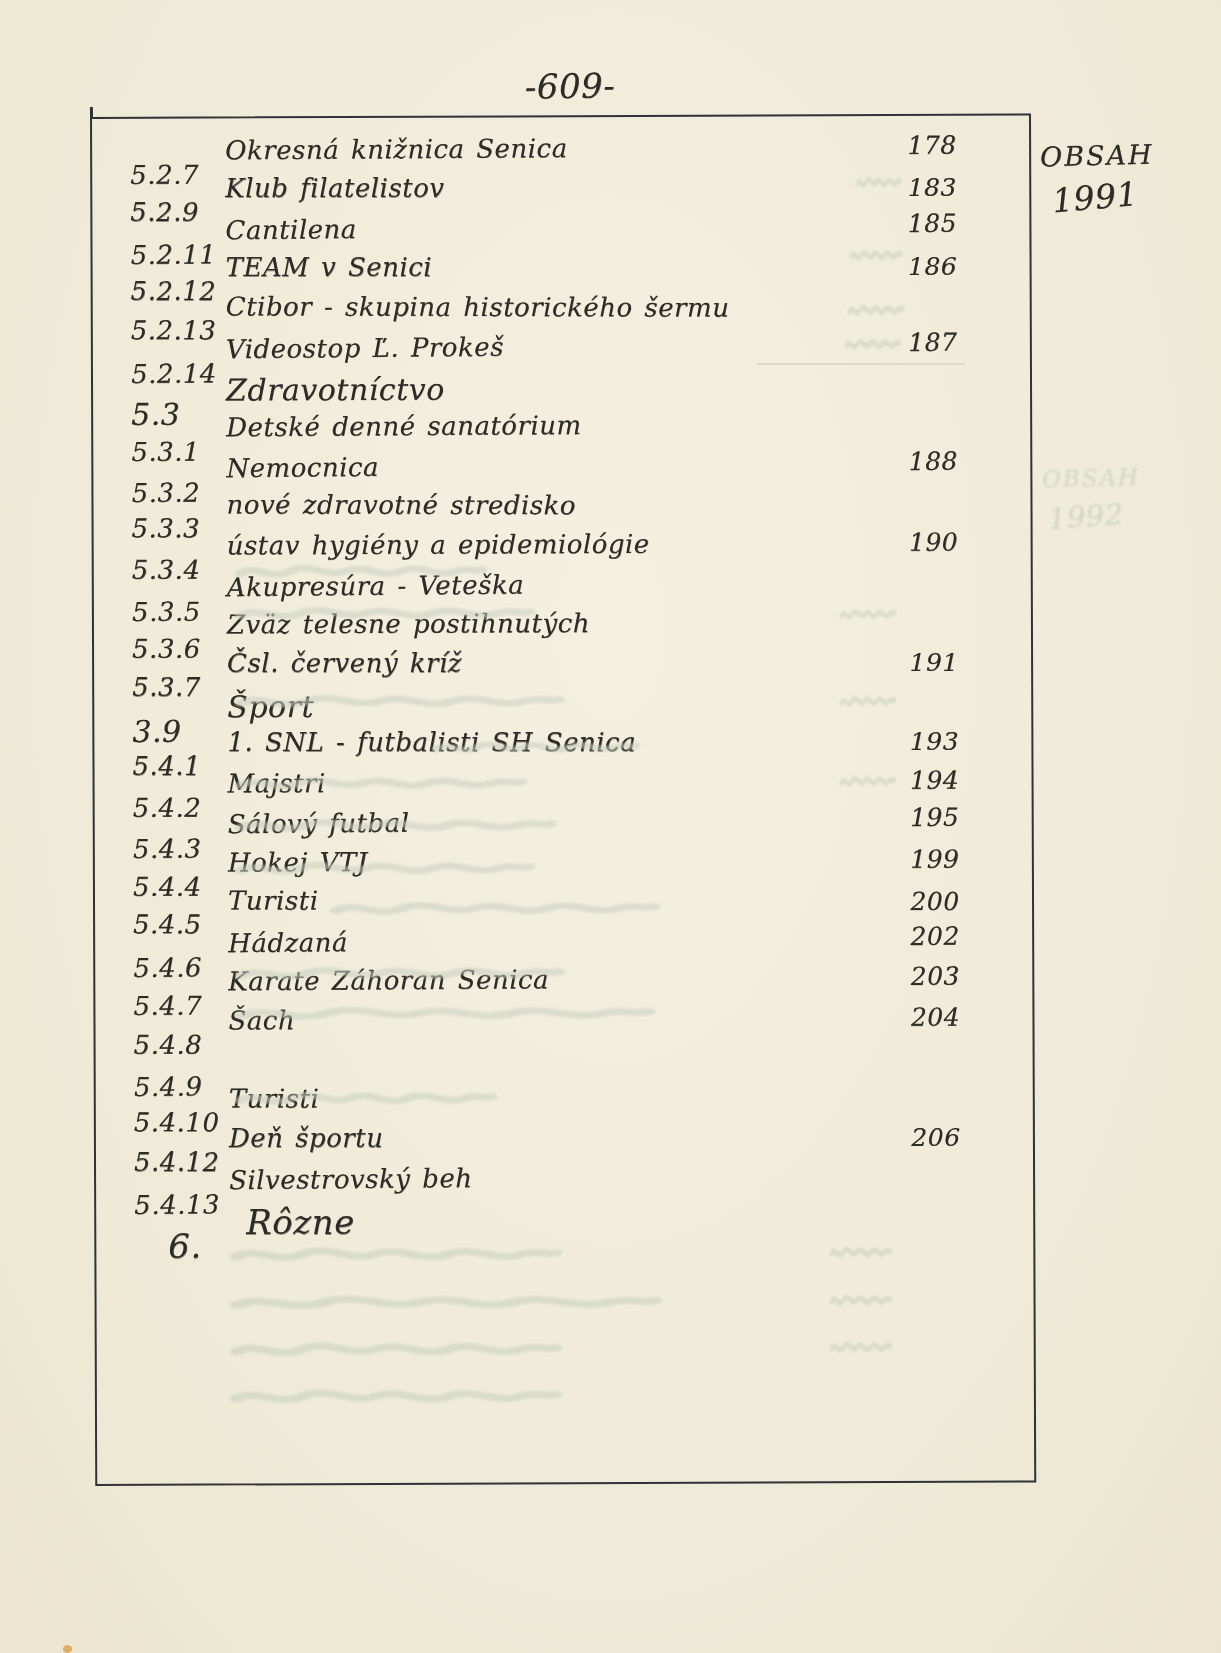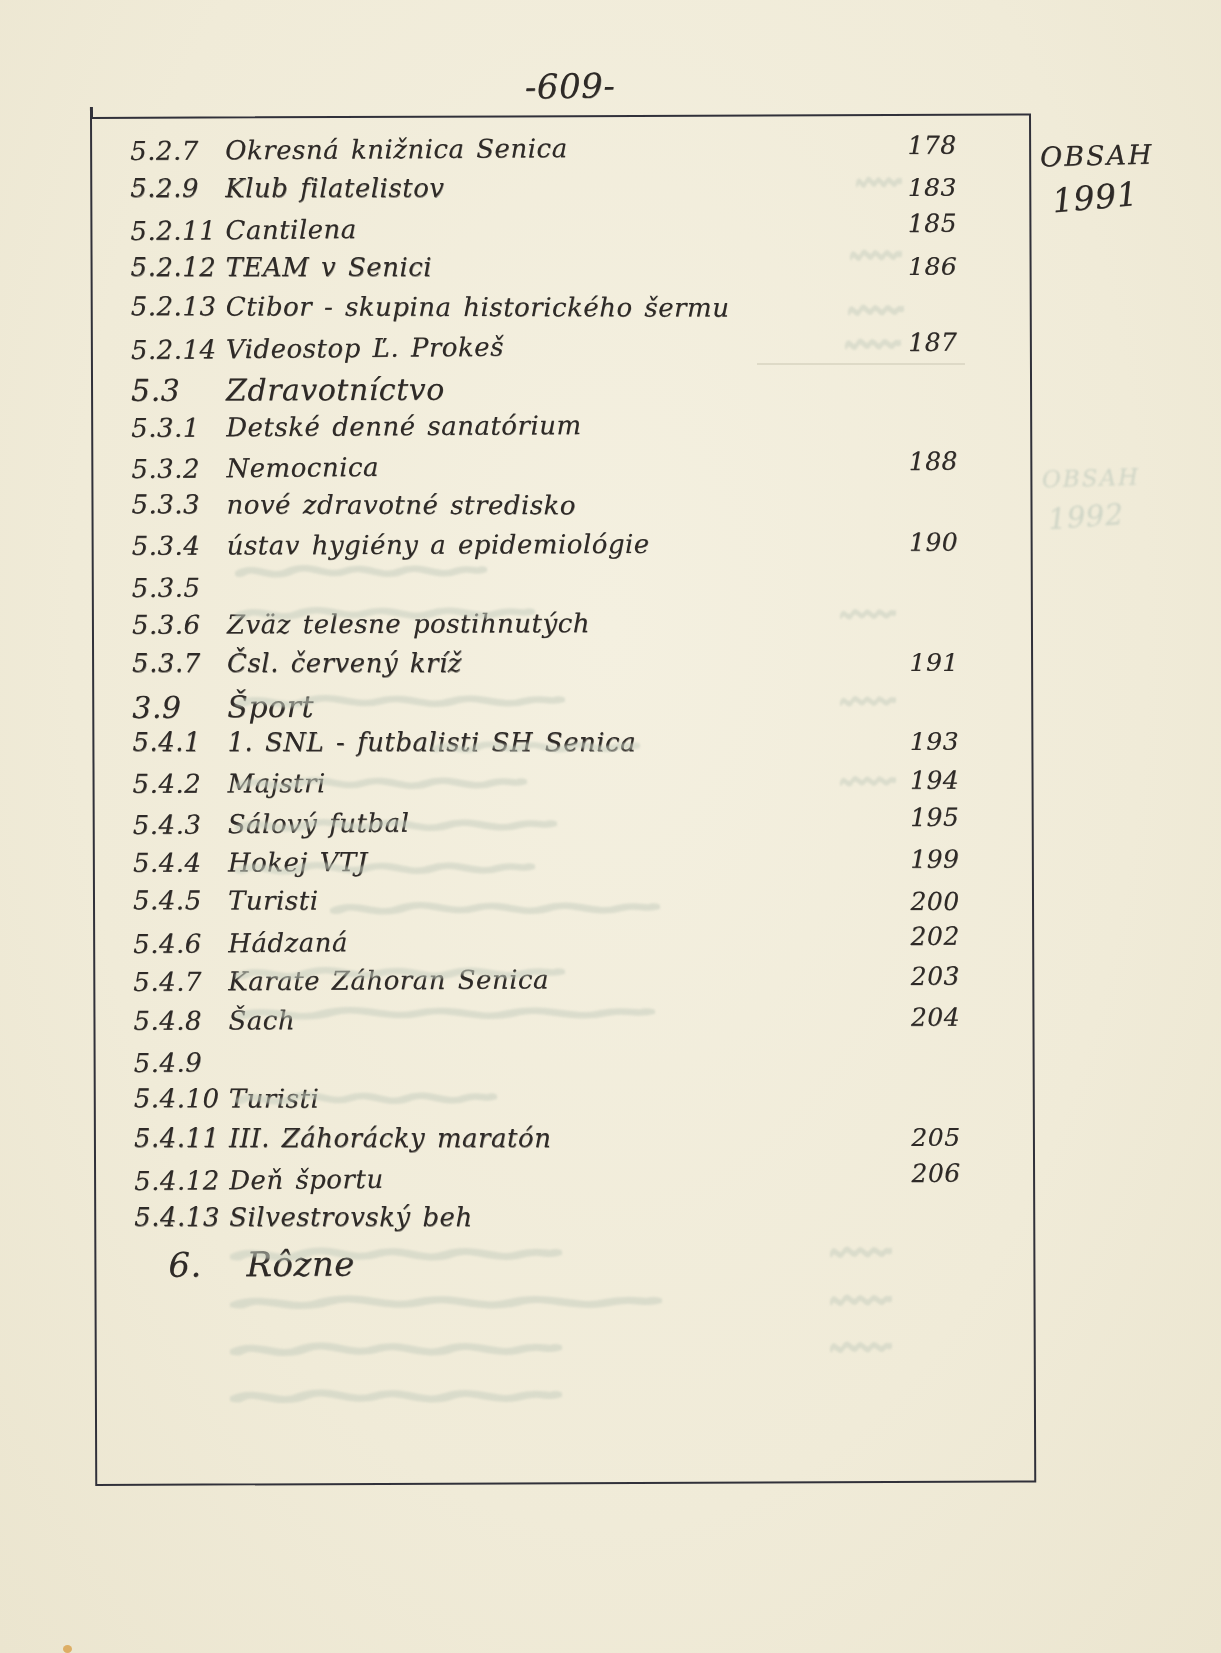--- a/index.html
+++ b/index.html
@@ -29,21 +29,21 @@
     position:absolute; left:90px; top:117px; width:941px; height:1369px;
     border:2.5px solid #31313a;
     transform:rotate(-0.22deg);
     transform-origin:top left;
   }
   .toc-box::before { 
     content:""; position:absolute; left:-2px; top:-12px; width:2.5px; height:12px; background:#31313a;
   }
   .toc-rows { position:absolute; left:0; top:16px; right:0; }
   .toc-row { position:relative; height:39.6px; font-size:26px; }
-  .toc-row .num   { position:absolute; left:38px;  width:95px; }
+  .toc-row .num   { position:absolute; left:38px;  width:95px;margin-top:24px; }
   .toc-row .title { position:absolute; left:133px; }
   .toc-row .pageno{ position:absolute; left:745px; width:190px; text-align:center; font-size:25px; }
   .toc-row.level-section { font-size:30px; }
   .toc-row.level-chapter { font-size:34px; }
   .toc-row.level-chapter .num   { left:72px; }
   .toc-row.level-chapter .title { left:150px; }
   
   .toc-row:nth-child(2n)   { transform:rotate(0.20deg); }
   .toc-row:nth-child(3n)   { transform:rotate(-0.30deg); }
   .toc-row:nth-child(5n)   { transform:rotate(0.35deg) translateY(1px); }
@@ -133,20 +133,21 @@
         <span class="title hand">nové zdravotné stredisko</span>
         <span class="pageno hand"></span>
       </div>
       <div class="toc-row">
         <span class="num hand">5.3.4</span>
         <span class="title hand">ústav hygiény a epidemiológie</span>
         <span class="pageno hand">190</span>
       </div>
       <div class="toc-row">
         <span class="num hand">5.3.5</span>
+        <span class="title hand">Akupresúra - Veteška</span>
         <span class="pageno hand"></span>
       </div>
       <div class="toc-row">
         <span class="num hand">5.3.6</span>
         <span class="title hand">Zväz telesne postihnutých</span>
         <span class="pageno hand"></span>
       </div>
       <div class="toc-row">
         <span class="num hand">5.3.7</span>
         <span class="title hand">Čsl. červený kríž</span>
@@ -200,25 +201,20 @@
       <div class="toc-row">
         <span class="num hand">5.4.9</span>
         <span class="pageno hand"></span>
       </div>
       <div class="toc-row">
         <span class="num hand">5.4.10</span>
         <span class="title hand">Turisti</span>
         <span class="pageno hand"></span>
       </div>
       <div class="toc-row">
-        <span class="num hand">5.4.11</span>
-        <span class="title hand">III. Záhorácky maratón</span>
-        <span class="pageno hand">205</span>
-      </div>
-      <div class="toc-row">
         <span class="num hand">5.4.12</span>
         <span class="title hand">Deň športu</span>
         <span class="pageno hand">206</span>
       </div>
       <div class="toc-row">
         <span class="num hand">5.4.13</span>
         <span class="title hand">Silvestrovský beh</span>
         <span class="pageno hand"></span>
       </div>
       <div class="toc-row level-chapter">

